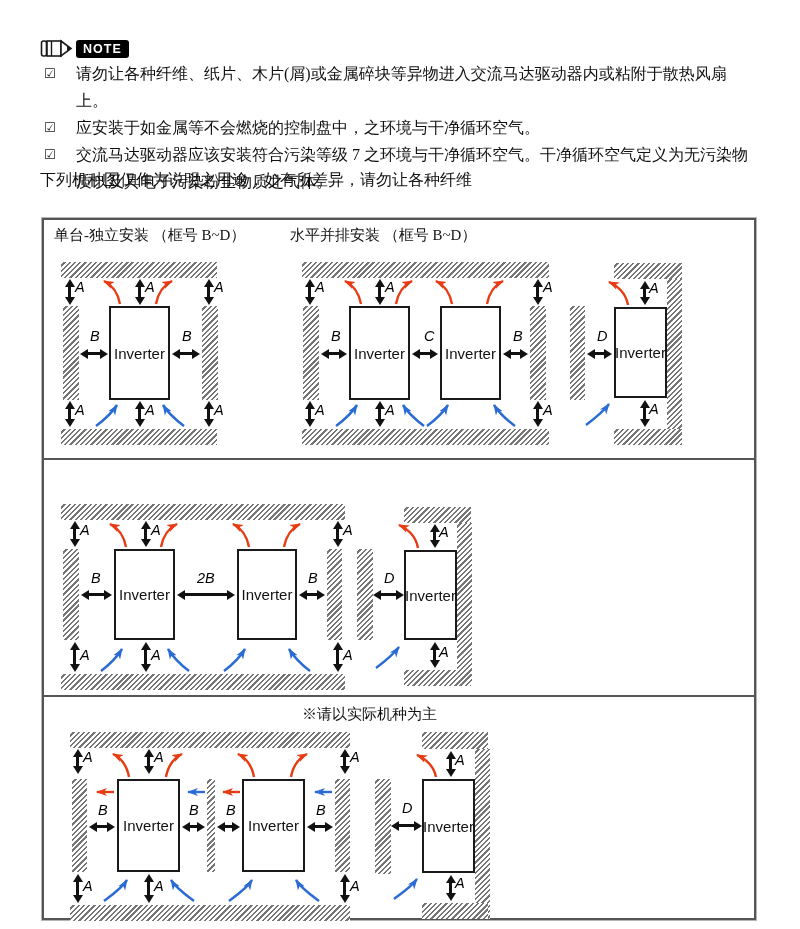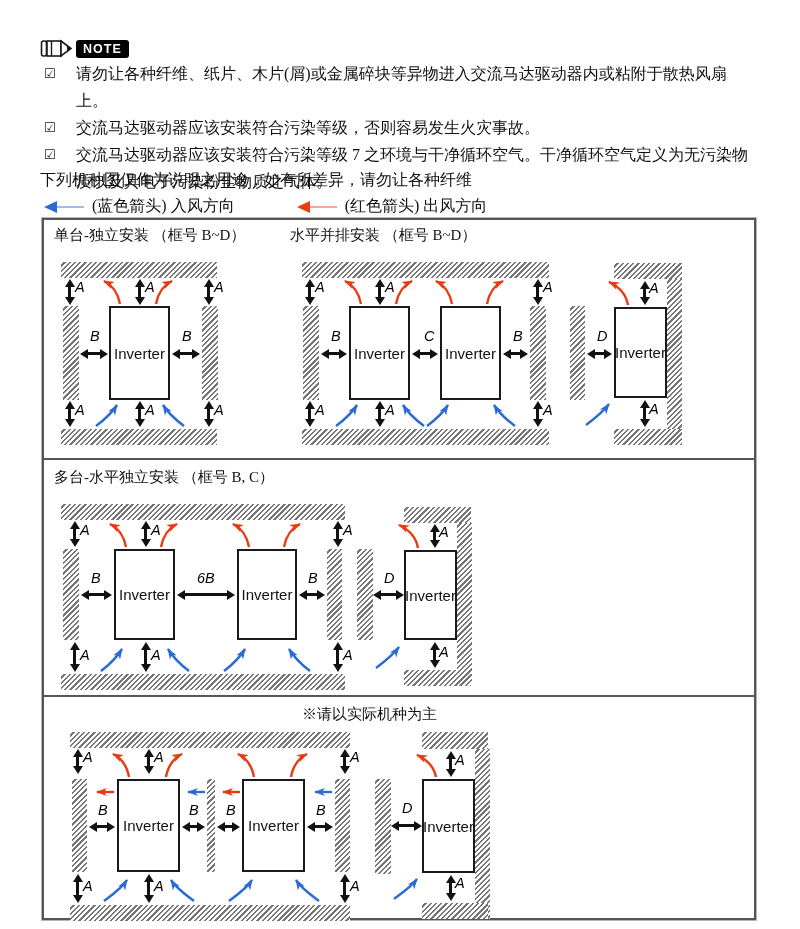--- a/index.html
+++ b/index.html
@@ -104,43 +104,30 @@
     <span class="notebox">NOTE</span>
   </div>
 
   <div class="notes">
     <div class="nrow">
       <span class="chk">☑</span>
       <span class="ntext">请勿让各种纤维、纸片、木片(屑)或金属碎块等异物进入交流马达驱动器内或粘附于散热风扇上。</span>
     </div>
     <div class="nrow">
       <span class="chk">☑</span>
-      <span class="ntext">交流马达驱动器应该安装符合污染等级，否则容易发生火灾事故。</span>
+      <span class="ntext">应安装于如金属等不会燃烧的控制盘中，之环境与干净循环空气。</span>
     </div>
     <div class="nrow">
       <span class="chk">☑</span>
       <span class="ntext">交流马达驱动器应该安装符合污染等级 7 之环境与干净循环空气。干净循环空气定义为无污染物质以及具电子污染粉尘物质之气体。</span>
     </div>
   </div>
 
   <p class="intro">下列机种图仅作为说明之用途，如有所差异，请勿让各种纤维</p>
 
-  <div class="legend">
-    <span class="lg-arr blue">
-        <i class="tri"></i>
-        <i class="tail"></i>
-      </span>
-    <span class="lg-lb">(蓝色箭头) 入风方向</span>
-    <span class="lg-gap"></span>
-    <span class="lg-arr red">
-        <i class="tri"></i>
-        <i class="tail"></i>
-      </span>
-    <span class="lg-lb">(红色箭头) 出风方向</span>
-  </div>
 
   <div class="frame">
 
     <section class="sec" id="s1">
       <span class="stitle" style="left:246px;top:6px">水平并排安装 （框号 B~D）</span>
       <span class="stitle" style="left:10px;top:6px">单台-独立安装 （框号 B~D）</span>
 
       <div class="wall" style="left:17px;top:42px;width:156px;height:16px"></div>
       <div class="wall" style="left:17px;top:209px;width:156px;height:16px"></div>
       <div class="wall" style="left:19px;top:86px;width:16px;height:94px"></div>
@@ -220,21 +207,20 @@
         <path class="bl" d="M140,206 C132,200 124,193 119,185" marker-end="url(#ab)"></path>
         <path class="bl" d="M292,206 C300,200 308,193 313,185" marker-end="url(#ab)"></path>
         <path class="bl" d="M380,206 C372,200 364,193 359,185" marker-end="url(#ab)"></path>
         <path class="bl" d="M383,206 C391,200 399,193 404,185" marker-end="url(#ab)"></path>
         <path class="bl" d="M471,206 C463,200 455,193 450,185" marker-end="url(#ab)"></path>
         <path class="bl" d="M542,205 C550,199 559,192 565,184" marker-end="url(#ab)"></path>
       </svg>
     </section>
 
     <section class="sec" id="s2">
-      <span class="stitle" style="left:10px;top:8px">多台-水平独立安装 （框号 B, C）</span>
 
       <div class="wall" style="left:17px;top:44px;width:284px;height:16px"></div>
       <div class="wall" style="left:17px;top:214px;width:284px;height:16px"></div>
       <div class="wall" style="left:19px;top:89px;width:16px;height:91px"></div>
       <div class="wall" style="left:283px;top:89px;width:15px;height:91px"></div>
       <div class="inv" style="left:70px;top:89px;width:61px;height:91px">
           <span>Inverter</span>
         </div>
       <div class="inv" style="left:193px;top:89px;width:60px;height:91px">
           <span>Inverter</span>
@@ -242,21 +228,21 @@
       <b class="av" style="left:29px;top:69px;height:10px"></b>
       <b class="av" style="left:100px;top:69px;height:10px"></b>
       <b class="av" style="left:292px;top:69px;height:10px"></b>
       <i class="lb" style="left:36px;top:63px">A</i>
       <i class="lb" style="left:107px;top:63px">A</i>
       <i class="lb" style="left:299px;top:63px">A</i>
       <b class="ah" style="left:45px;top:133px;width:15px"></b>
       <b class="ah" style="left:141px;top:133px;width:42px"></b>
       <b class="ah" style="left:263px;top:133px;width:10px"></b>
       <i class="lb" style="left:47px;top:111px">B</i>
-      <i class="lb" style="left:153px;top:111px">6B</i>
+      <i class="lb" style="left:153px;top:111px">2B</i>
       <i class="lb" style="left:264px;top:111px">B</i>
       <b class="av" style="left:29px;top:190px;height:14px"></b>
       <b class="av" style="left:100px;top:190px;height:14px"></b>
       <b class="av" style="left:292px;top:190px;height:14px"></b>
       <i class="lb" style="left:36px;top:188px">A</i>
       <i class="lb" style="left:107px;top:188px">A</i>
       <i class="lb" style="left:299px;top:188px">A</i>
 
       <div class="wall" style="left:313px;top:89px;width:16px;height:91px"></div>
       <div class="wall" style="left:360px;top:47px;width:67px;height:16px"></div>

